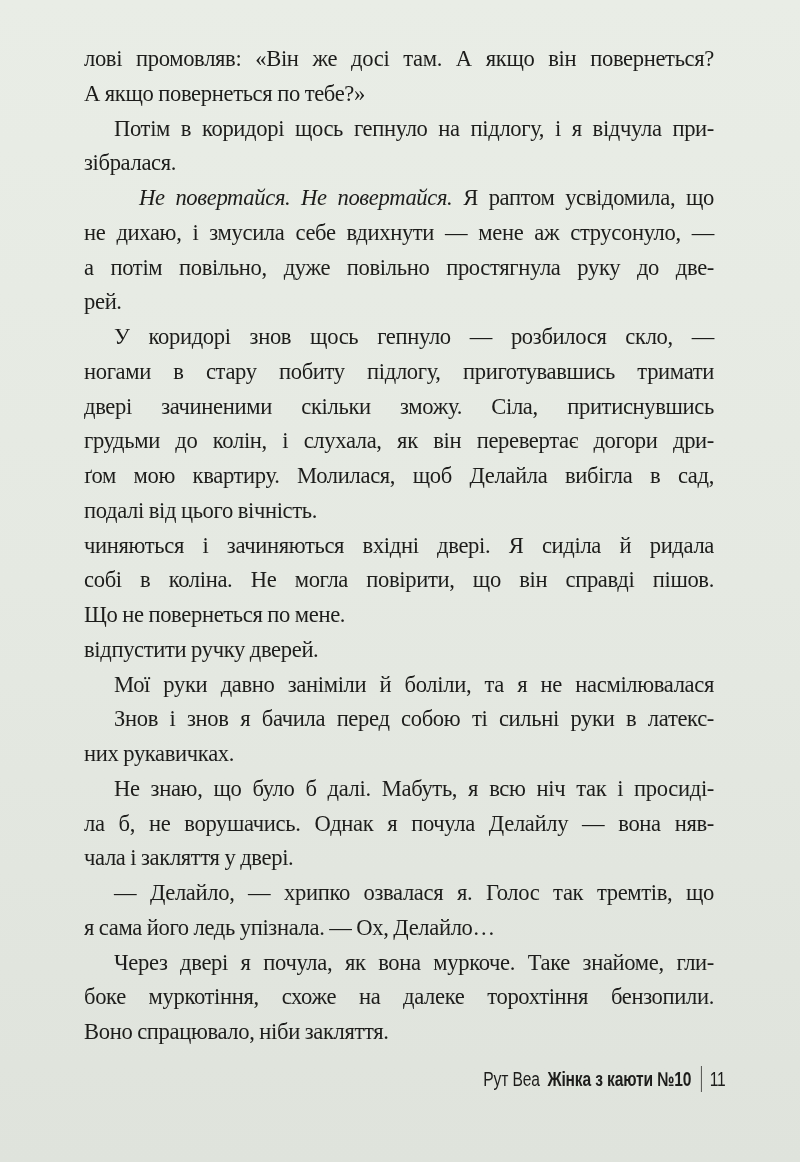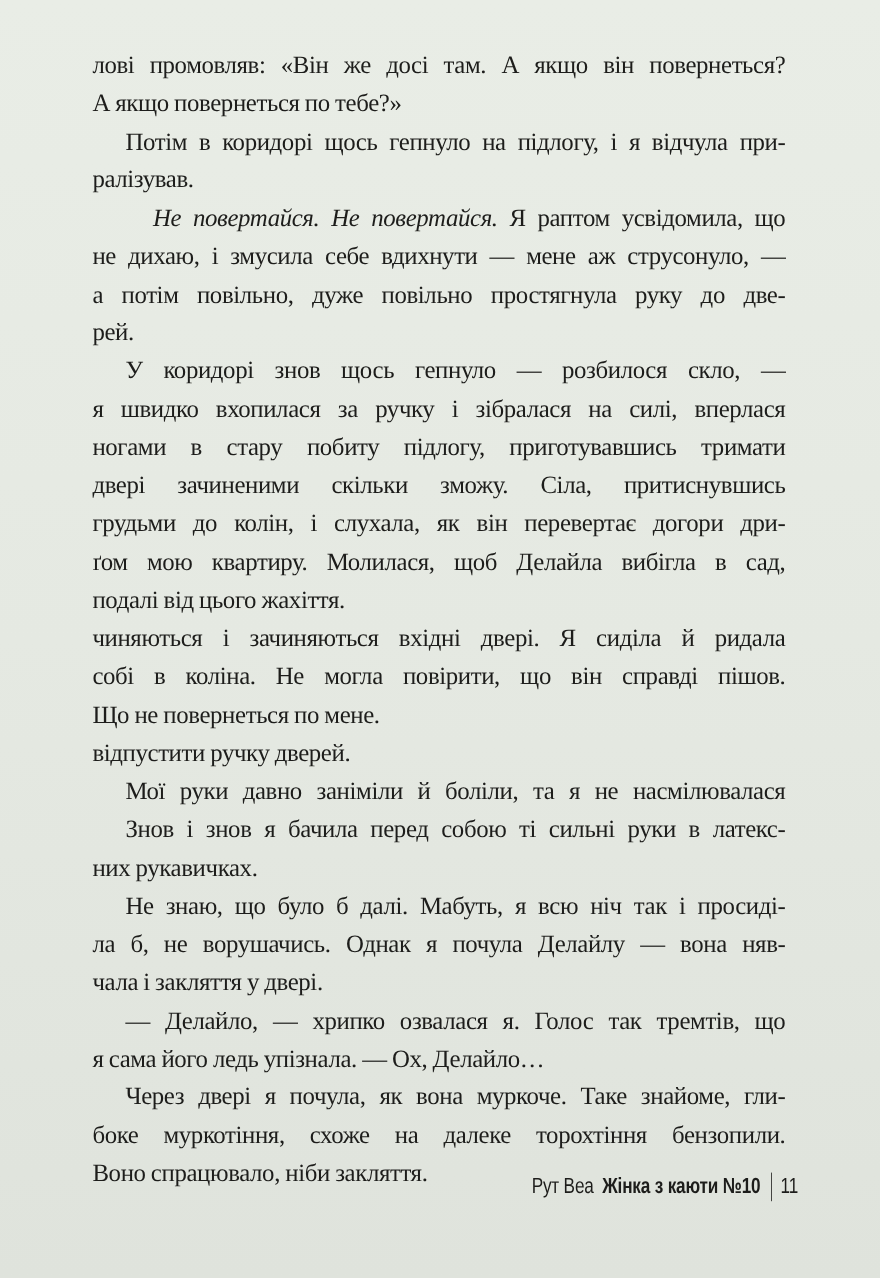--- a/index.html
+++ b/index.html
@@ -102,38 +102,37 @@
 
   <div class="body-text">
 
     <p class="para">
       <span class="line">лові промовляв: «Він же досі там. А якщо він повернеться?</span>
       <span class="line last">А якщо повернеться по тебе?»</span>
     </p>
 
     <p class="para">
       <span class="line first-indent">Потім в коридорі щось гепнуло на підлогу, і я відчула при-</span>
-      <span class="line last">ралізував.</span>
+      <span class="line last">зібралася.</span>
     </p>
 
     <p class="para">
       <span class="line first-indent"><span class="ital">Не повертайся. Не повертайся.</span><span> Я раптом усвідомила, що</span></span>
       <span class="line">не дихаю, і змусила себе вдихнути — мене аж струсонуло, —</span>
       <span class="line">а потім повільно, дуже повільно простягнула руку до две-</span>
       <span class="line last">рей.</span>
     </p>
 
     <p class="para">
       <span class="line first-indent">У коридорі знов щось гепнуло — розбилося скло, —</span>
-      <span class="line">я швидко вхопилася за ручку і зібралася на силі, вперлася</span>
       <span class="line">ногами в стару побиту підлогу, приготувавшись тримати</span>
       <span class="line">двері зачиненими скільки зможу. Сіла, притиснувшись</span>
       <span class="line">грудьми до колін, і слухала, як він перевертає догори дри-</span>
       <span class="line">ґом мою квартиру. Молилася, щоб Делайла вибігла в сад,</span>
-      <span class="line last">подалі від цього жахіття.</span>
+      <span class="line last">подалі від цього вічність.</span>
     </p>
 
     <p class="para">
       <span class="line">чиняються і зачиняються вхідні двері. Я сиділа й ридала</span>
       <span class="line">собі в коліна. Не могла повірити, що він справді пішов.</span>
       <span class="line last">Що не повернеться по мене.</span>
     </p>
 
     <p class="para">
       <span class="line last">відпустити ручку дверей.</span>

